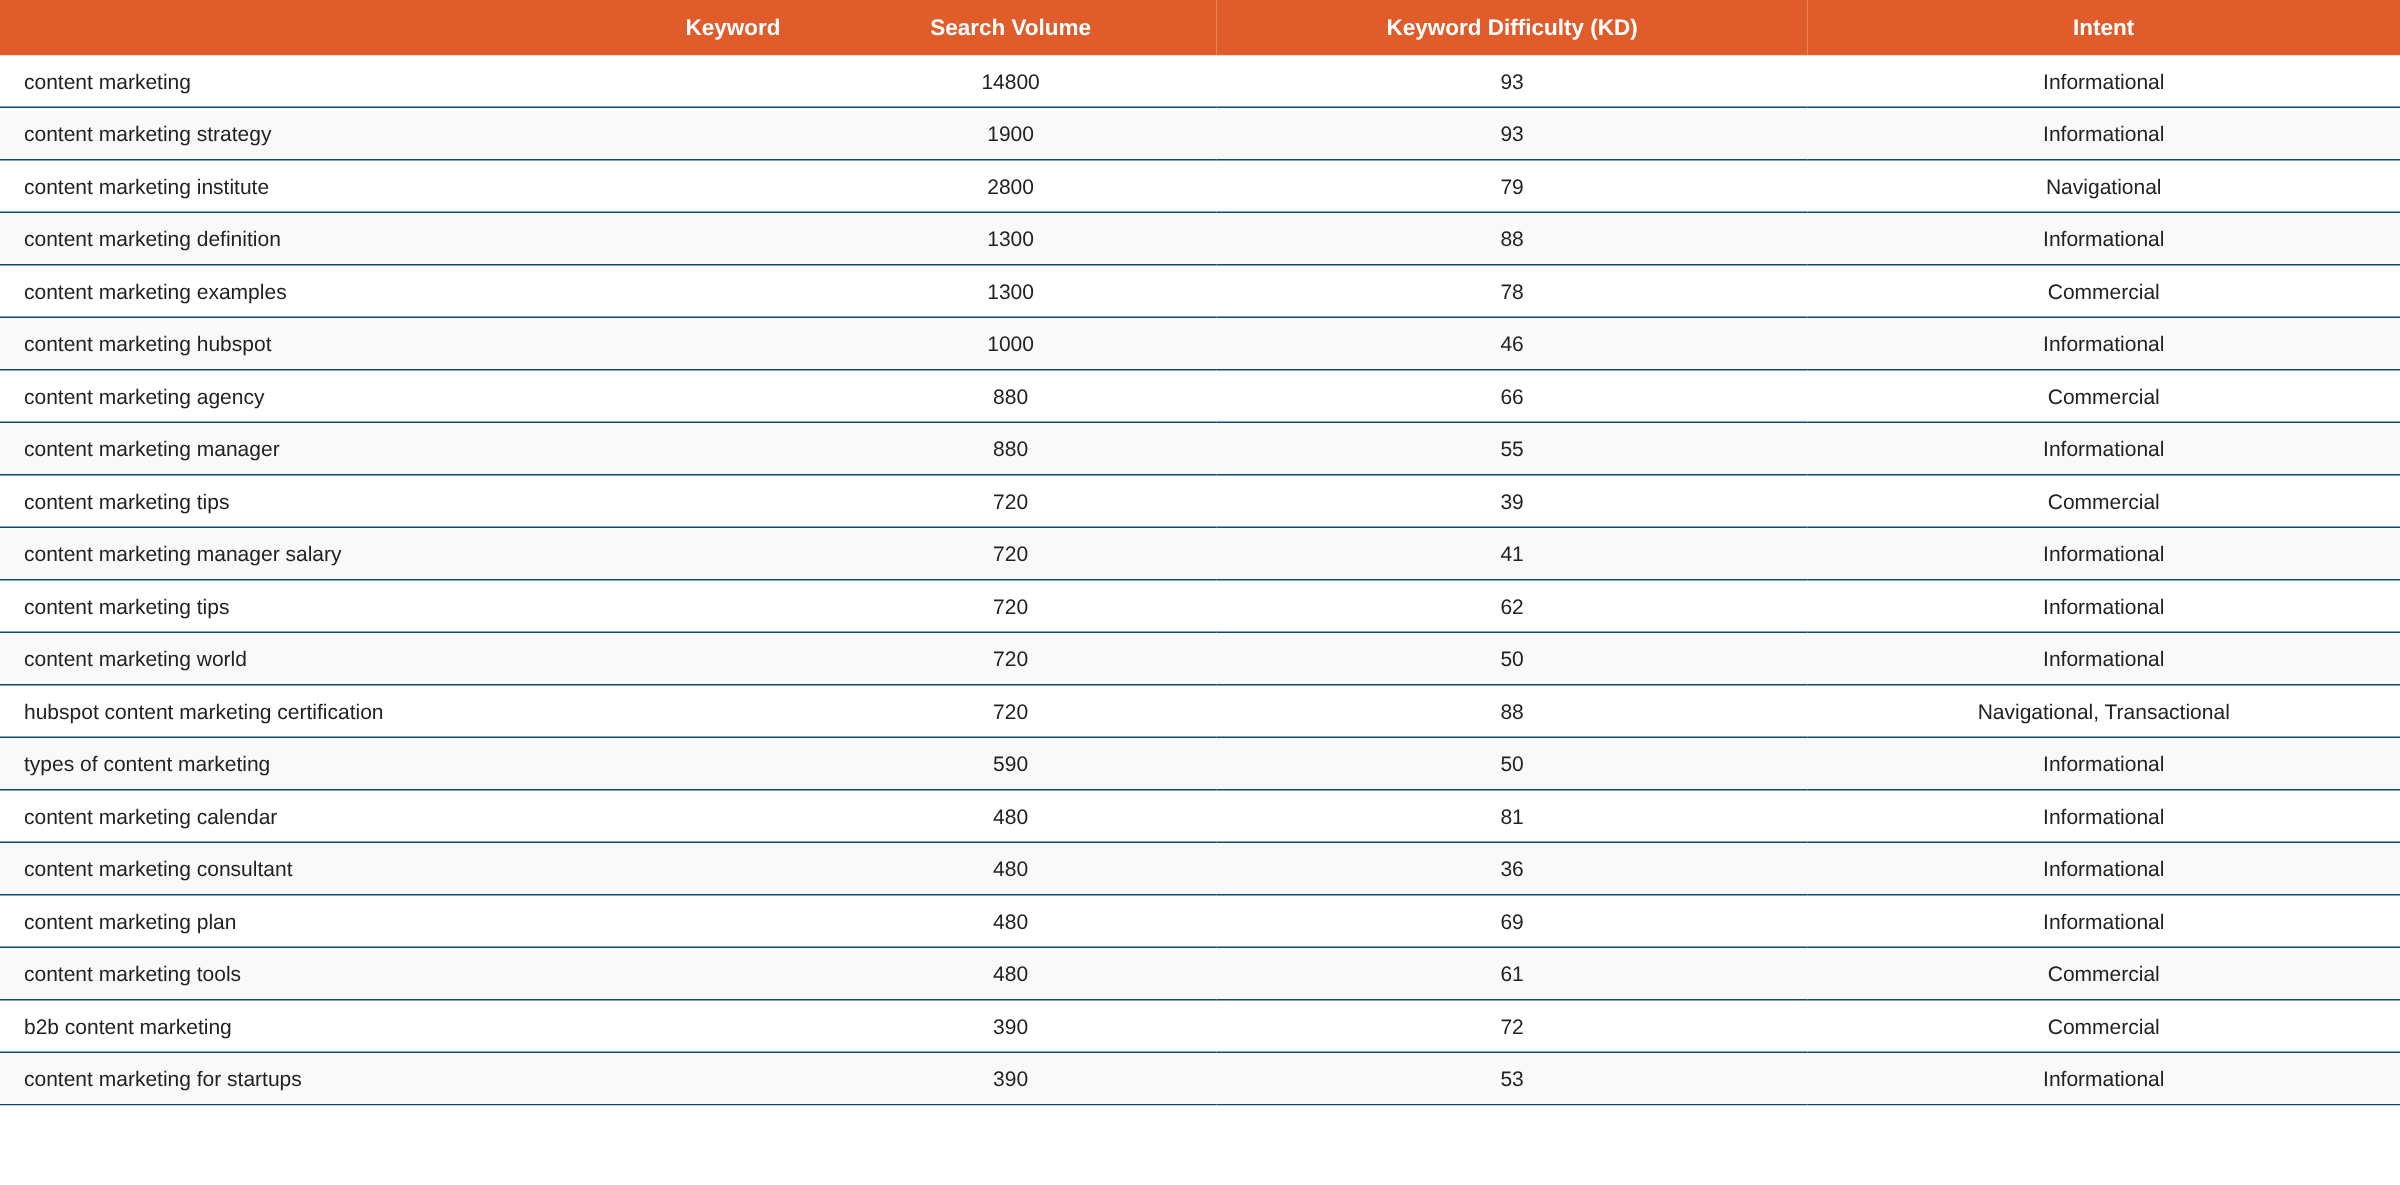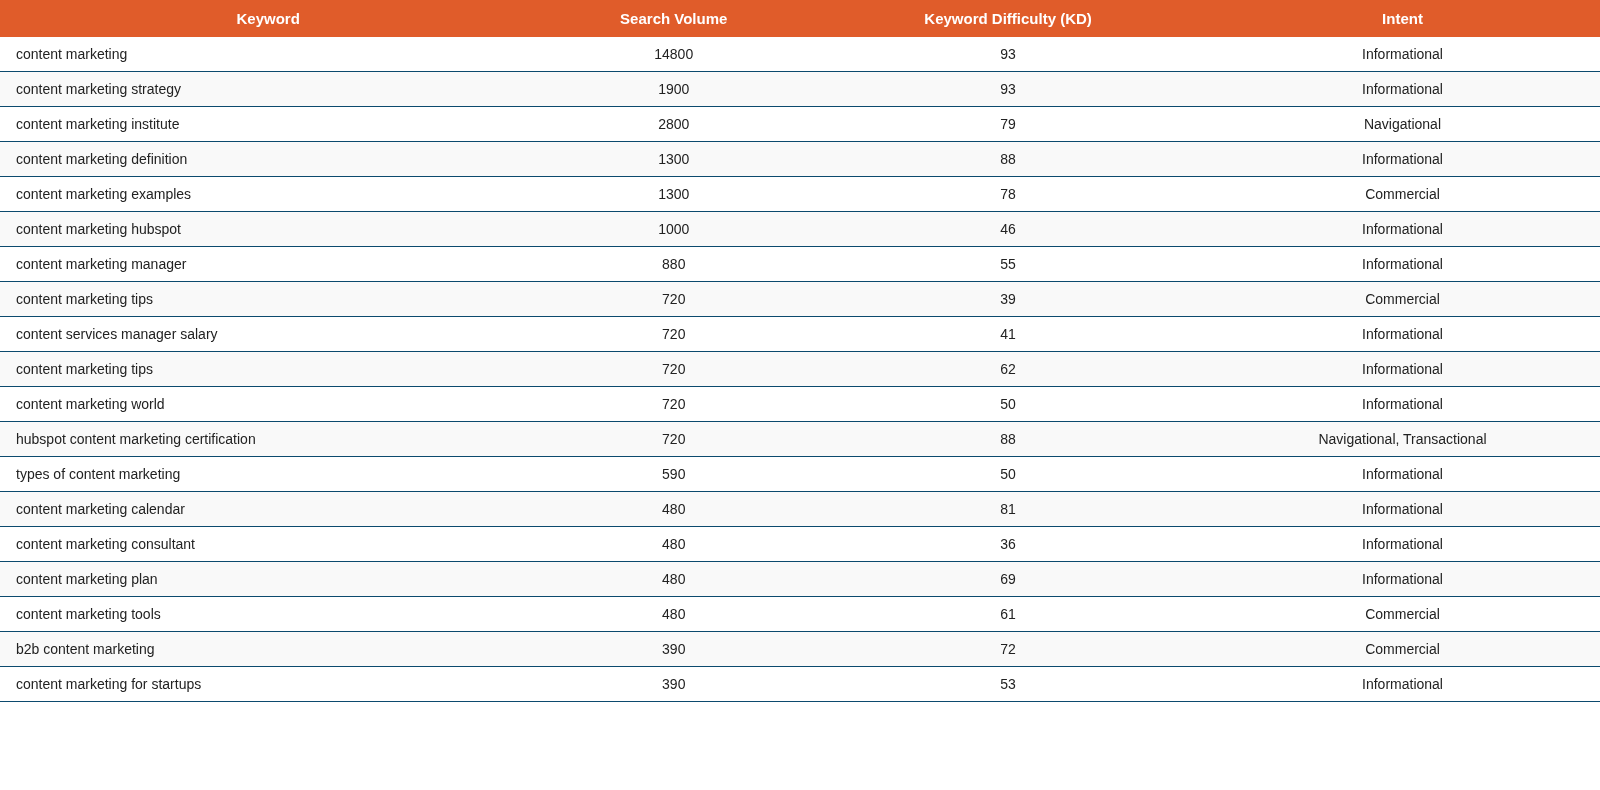--- a/index.html
+++ b/index.html
@@ -21,21 +21,21 @@
     }
 
     thead tr {
       background-color: #e05c2a;
     }
 
     thead th {
       color: #fff;
       font-weight: bold;
       padding: 10px 16px;
-      text-align: center;
+      text-align: right;
       font-size: 15px;
     }
 
     thead th:nth-child(2),
     thead th:nth-child(3),
     thead th:nth-child(4) {
       text-align: center;
     }
 
     tbody tr {
@@ -105,33 +105,39 @@
         <td>78</td>
         <td>Commercial</td>
       </tr>
       <tr>
         <td>content marketing hubspot</td>
         <td>1000</td>
         <td>46</td>
         <td>Informational</td>
       </tr>
       <tr>
+        <td>content marketing agency</td>
+        <td>880</td>
+        <td>66</td>
+        <td>Commercial</td>
+      </tr>
+      <tr>
         <td>content marketing manager</td>
         <td>880</td>
         <td>55</td>
         <td>Informational</td>
       </tr>
       <tr>
         <td>content marketing tips</td>
         <td>720</td>
         <td>39</td>
         <td>Commercial</td>
       </tr>
       <tr>
-        <td>content services manager salary</td>
+        <td>content marketing manager salary</td>
         <td>720</td>
         <td>41</td>
         <td>Informational</td>
       </tr>
       <tr>
         <td>content marketing tips</td>
         <td>720</td>
         <td>62</td>
         <td>Informational</td>
       </tr>

